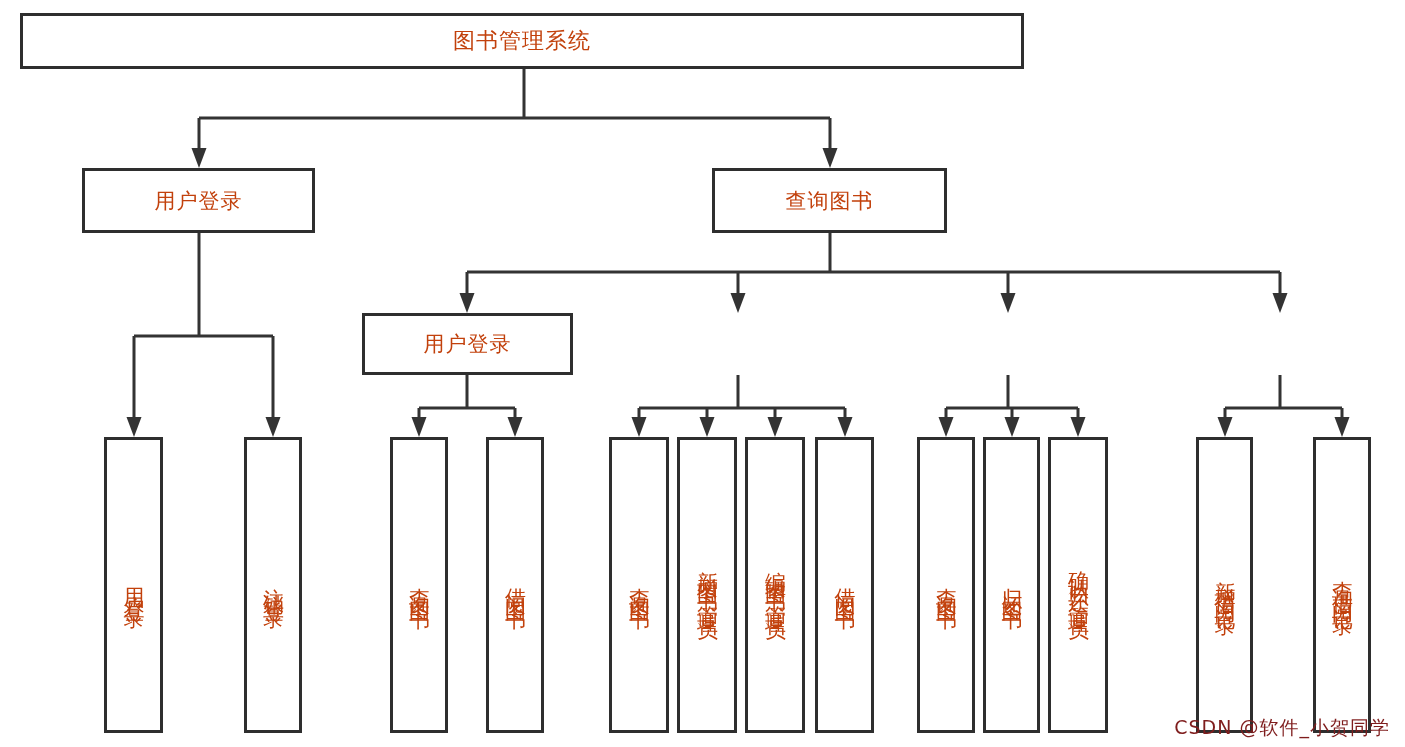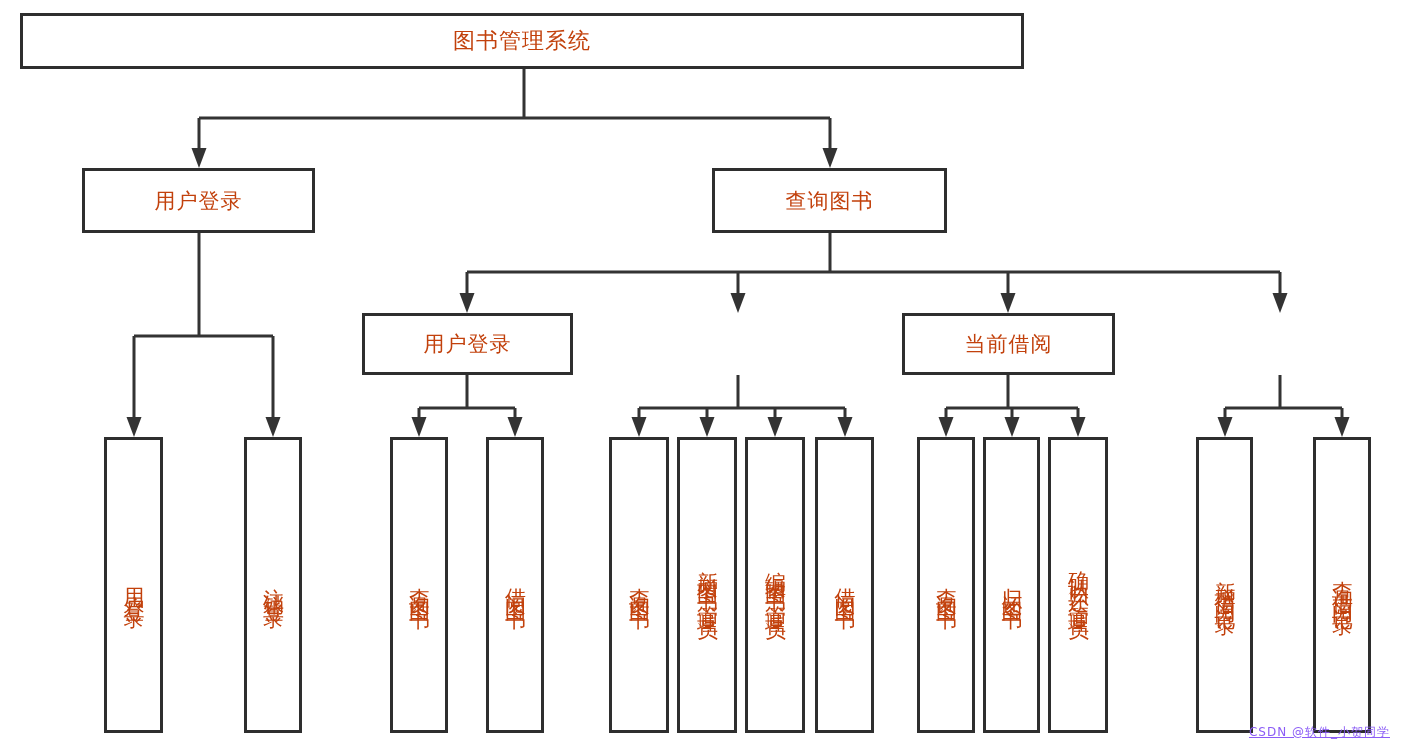--- a/index.html
+++ b/index.html
@@ -34,26 +34,25 @@
     writing-mode: vertical-rl;
     text-orientation: mixed;
     letter-spacing: 7px;
     line-height: 1.1;
     white-space: nowrap;
   }
   .watermark {
     position: absolute;
     right: 15px;
     bottom: 6px;
-    font-size: 12px;
-    color: #8b5cf6;
+    font-size: 19px;
+    color: #7f1d1d;
     letter-spacing: 1px;
     z-index: 5;
     pointer-events: none;
-    text-decoration: underline;
   }
 </style>
 </head>
 <body>
 
 <div class="canvas">
 
   <svg class="wires" width="1405" height="747" viewBox="0 0 1405 747">
     <g fill="none" stroke="#333333" stroke-width="3">
       <path d="M524 69 V118 M199 118 H830 M199 118 V150 M830 118 V150"></path>
@@ -94,23 +93,20 @@
   <div class="node" style="left:82px;top:168px;width:233px;height:65px">
     <span>用户登录</span>
   </div>
   <div class="node" style="left:712px;top:168px;width:235px;height:65px">
     <span>查询图书</span>
   </div>
 
   <div class="node" style="left:362px;top:313px;width:211px;height:62px">
     <span>用户登录</span>
   </div>
-  <div class="node" style="left:902px;top:313px;width:213px;height:62px">
-    <span>当前借阅</span>
-  </div>
 
   <div class="node v" style="left:104px;top:437px;width:59px;height:296px">
     <span>用户登录</span>
   </div>
   <div class="node v" style="left:244px;top:437px;width:58px;height:296px">
     <span>注销登录</span>
   </div>
 
   <div class="node v" style="left:390px;top:437px;width:58px;height:296px">
     <span>查询图书</span>

